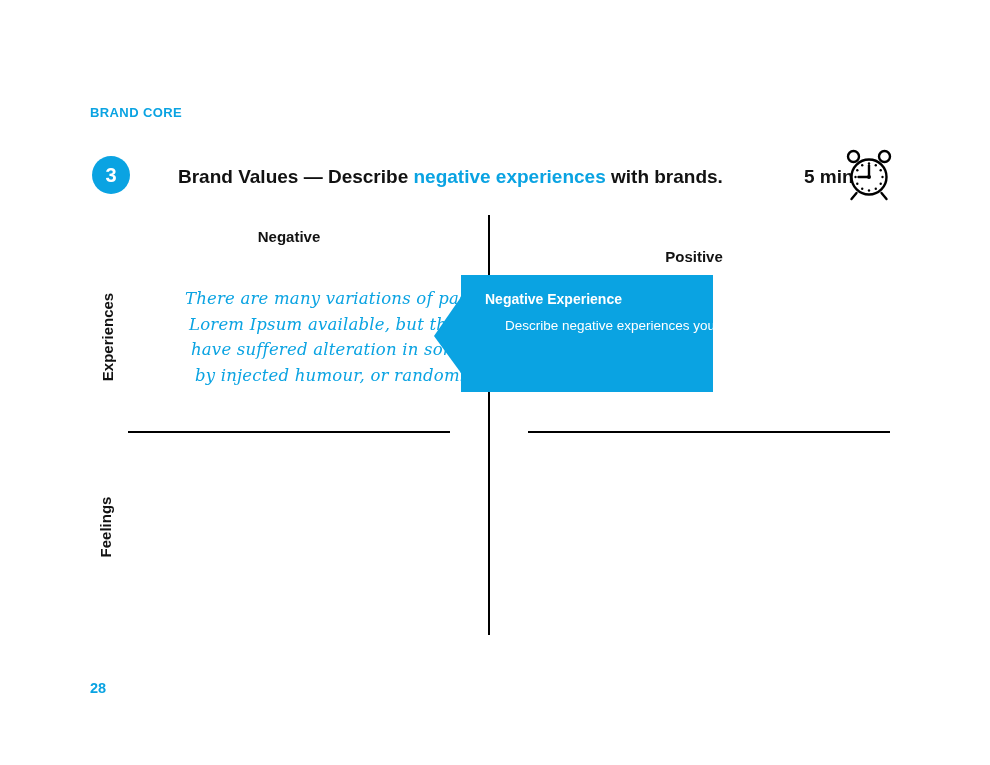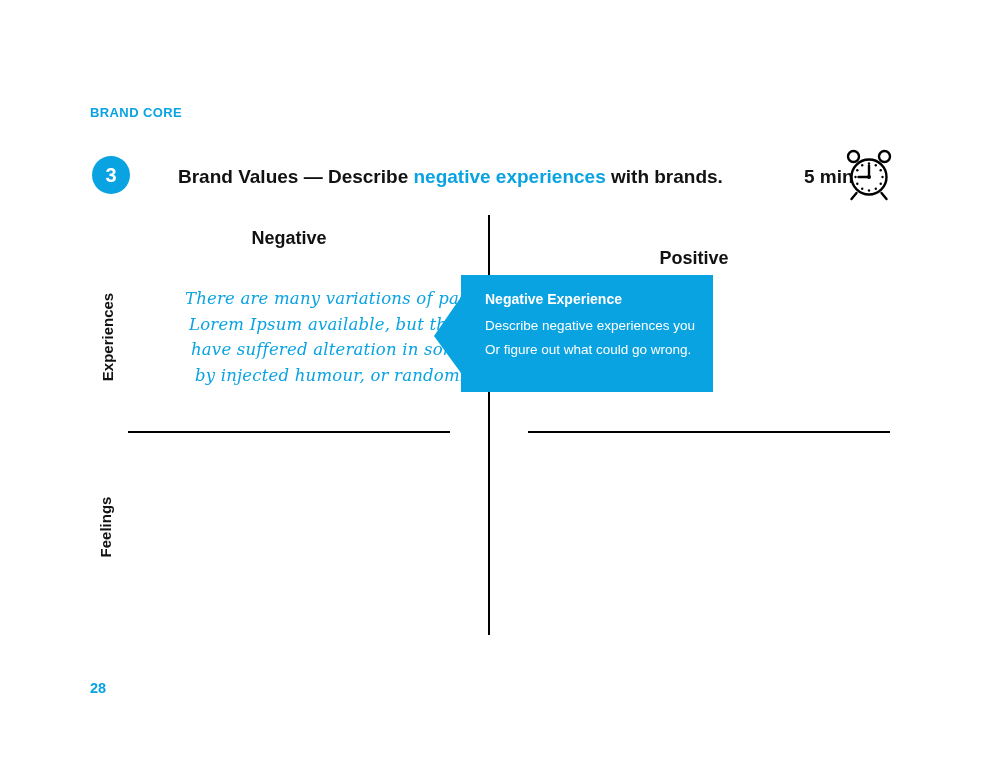--- a/index.html
+++ b/index.html
@@ -50,21 +50,21 @@
     line-height: 26px;
     margin-left: 24px;
   }
 
   .clock { left: 844px; top: 147px; }
 
   .col-header {
     top: 228px;
     width: 140px;
     text-align: center;
-    font-size: 18px; font-weight: bold;
+    font-size: 15px; font-weight: bold;
   }
   .col-header.neg { left: 219px; }
   .col-header.pos { left: 624px; margin-top: 20px; }
 
   .row-label {
     width: 150px; height: 20px;
     text-align: center;
     font-size: 15px; font-weight: bold;
     transform: rotate(-90deg);
   }
@@ -115,20 +115,21 @@
   }
   .tooltip .t-title {
     font-size: 14px; font-weight: bold;
     margin-bottom: 7px;
     white-space: nowrap;
   }
   .tooltip .t-line {
     font-size: 13.5px;
     line-height: 23.5px;
     white-space: nowrap;
+    margin-left: 20px;
   }
 
   .page-number {
     left: 90px; top: 680px;
     font-size: 14.5px; font-weight: bold;
     color: var(--accent);
     text-align: right;
   }
 </style>
 </head>
@@ -187,18 +188,17 @@
     <div>There are many variations of passages of</div>
     <div class="ind1">Lorem Ipsum available, but the majority</div>
     <div class="ind2">have suffered alteration in some form,</div>
     <div class="ind3">by injected humour, or randomised words</div>
   </div>
 
   <div class="abs tooltip">
     <div class="pointer"></div>
     <div class="t-title">Negative Experience</div>
     <div class="t-line">Describe negative experiences you</div>
-    <div class="t-line">Or figure out what could go wrong.</div>
   </div>
 
   <div class="abs page-number">28</div>
 
 </div>
 
 </body></html>

